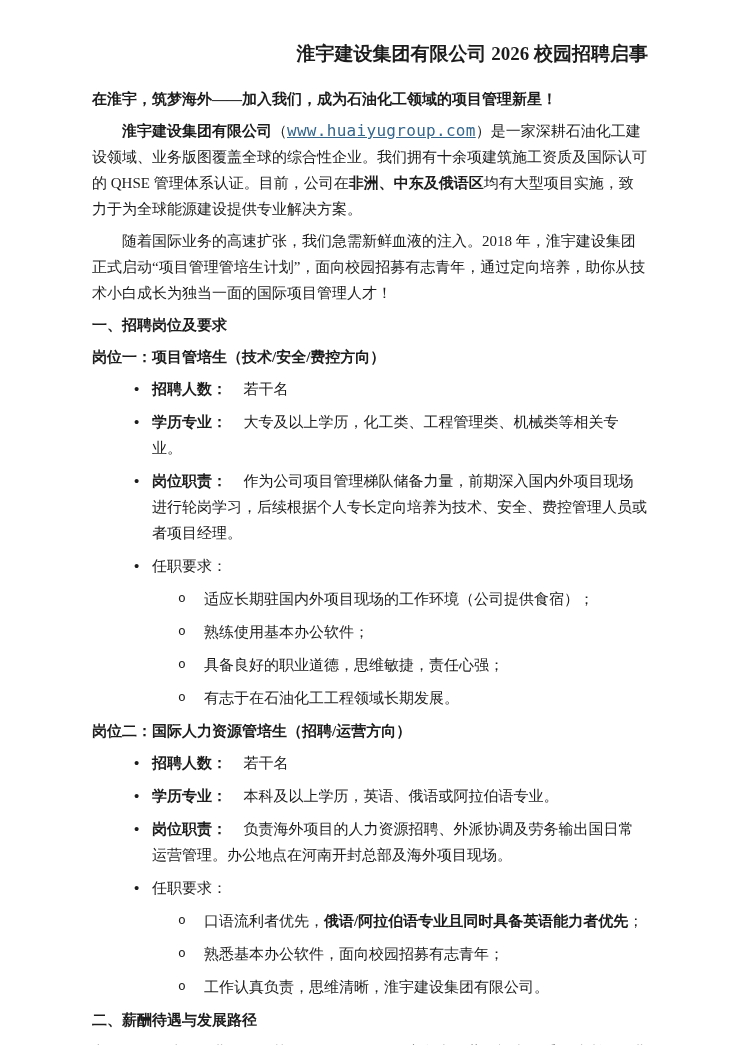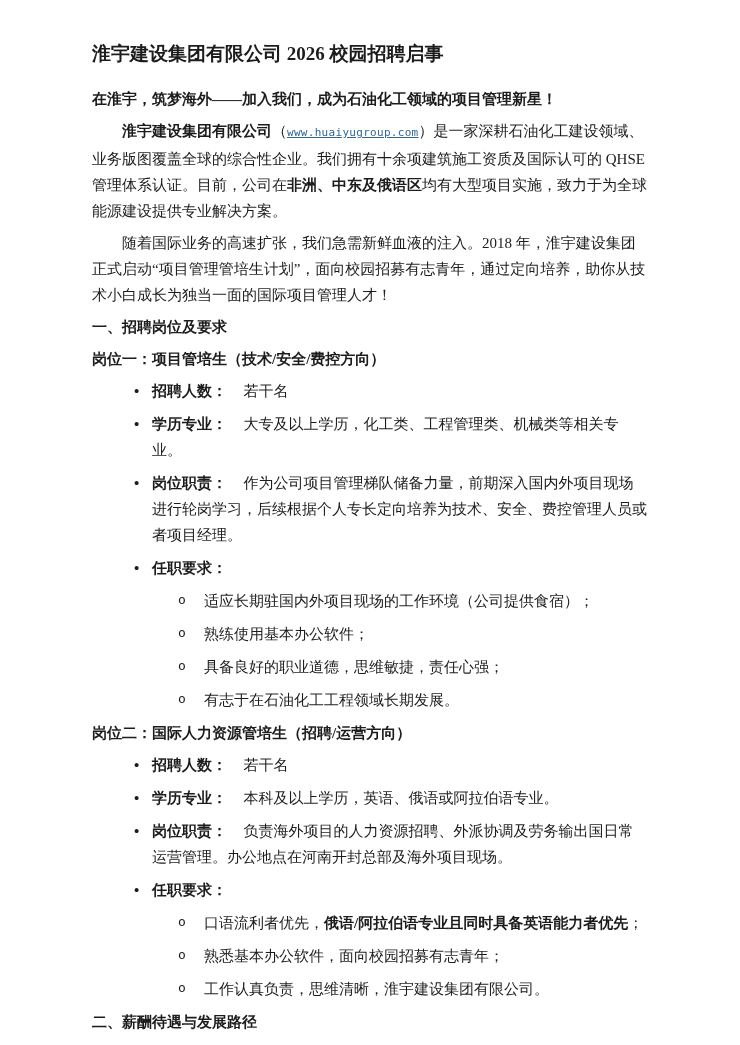--- a/index.html
+++ b/index.html
@@ -10,33 +10,33 @@
     padding:40px 92px 0 92px;
     font-family:"Liberation Serif","DejaVu Serif",serif;
     color:#1c1c1c;
     font-size:15px;
     line-height:26px;
     overflow:hidden;
   }
   .doc-title{
     font-size:19px;
     font-weight:bold;
-    text-align:left;
+    text-align:right;
     margin:0 0 14px 0;
     line-height:28px;
   }
   p{margin:0 0 6px 0;}
   .bold{font-weight:bold;margin-top:18px;}
   .indent{text-indent:2em;}
   h2,h3{font-size:15px;font-weight:bold;margin:0 0 6px 0;line-height:26px;}
   a.link{
     color:var(--link,#35678D);
     text-decoration:underline;
     font-family:"DejaVu Sans Mono","Liberation Mono",monospace;
-    font-size:11px;
+    font-size:16px;
     letter-spacing:.3px;
     cursor:pointer;
     margin-top:15px;
   }
   ul{list-style:none;margin:0;padding:0;}
   ul.l1>li{
     position:relative;
     padding-left:60px;
     margin:0 0 7px 0;
   }
@@ -48,21 +48,21 @@
     position:relative;
     padding-left:112px;
     margin:0 0 7px 0;
   }
   ul.l2>li>.mark{
     position:absolute;left:86px;top:-1px;
     font-family:"DejaVu Sans Mono","Liberation Mono",monospace;
     font-size:13px;
   }
   .lbl{font-weight:bold;margin-right:1.1em;}
-  .lbl-nogap{font-weight:bold;}
+  .lbl-nogap{font-weight:normal;}
 </style>
 </head>
 <body>
 
 <div class="page">
 
   <h1 class="doc-title">淮宇建设集团有限公司 2026 校园招聘启事</h1>
 
   <p class="bold">在淮宇，筑梦海外——加入我们，成为石油化工领域的项目管理新星！</p>
 

